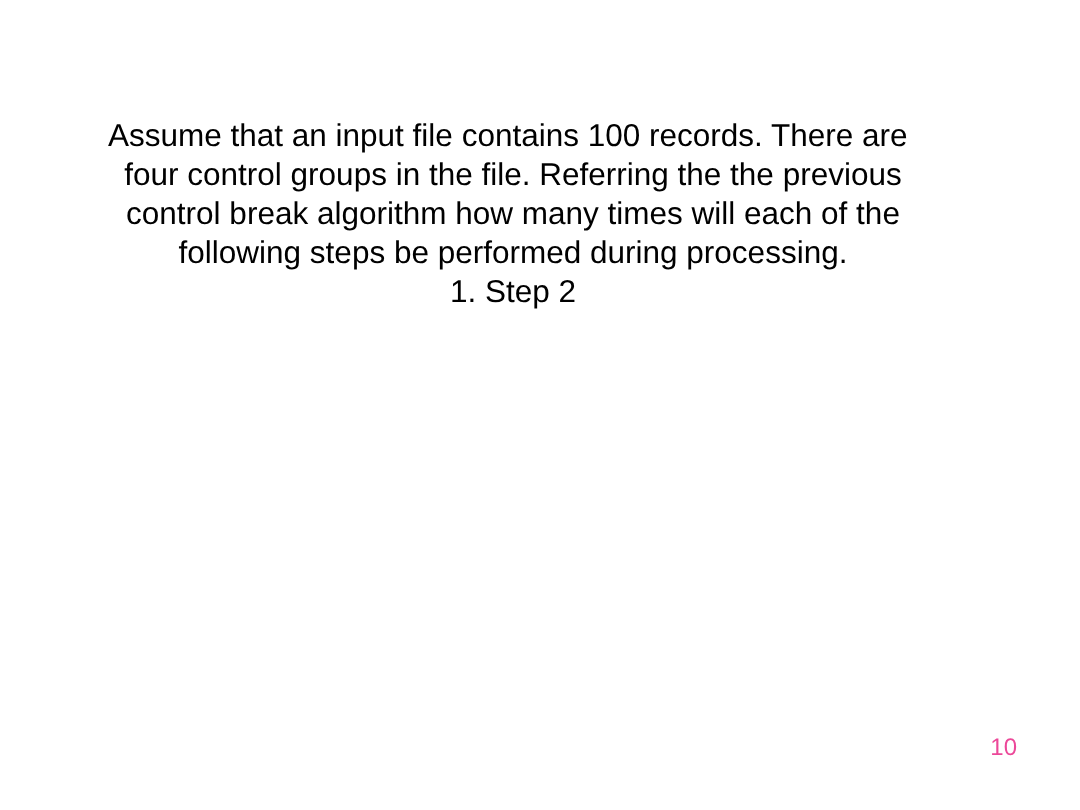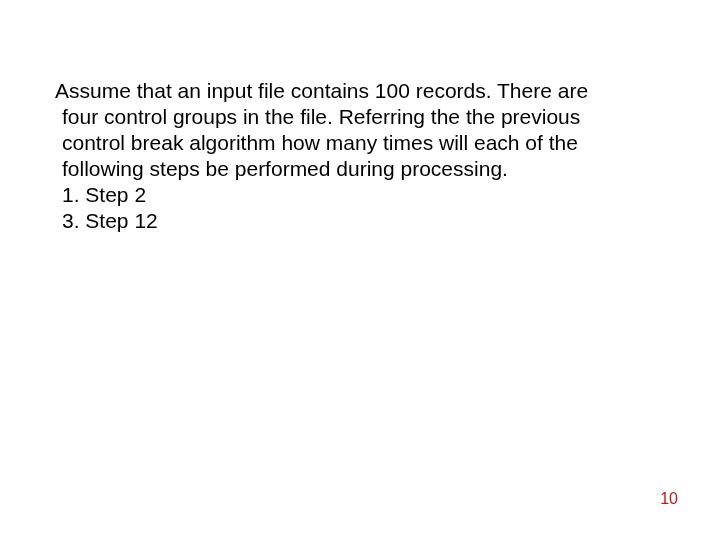--- a/index.html
+++ b/index.html
@@ -26,38 +26,39 @@
     width: 560px;
     font-size: 21px;
     line-height: 1.24;
   }
   .body-text p {
     margin: 0;
   }
   .intro {
     text-indent: -7px;
     margin-left: 7px;
+    text-align: center;
   }
   .item {
     margin-top: 0;
+    text-align: center;
   }
   .page-number {
     position: absolute;
     right: 42px;
     bottom: 32px;
     font-size: 16px;
-    color: #b91c1c;
+    color: #ec4899;
   }
 </style>
 </head>
 <body>
 
 <div class="slide">
 
   <div class="body-text">
     <p class="intro">Assume that an input file contains 100 records.  There are four control groups in the file.  Referring the the previous control break algorithm how many times will each of the following steps be performed during processing.</p>
     <p class="item">1. Step 2</p>
-    <p class="item">3. Step 12</p>
   </div>
 
   <div class="page-number">10</div>
 
 </div>
 
 </body></html>

